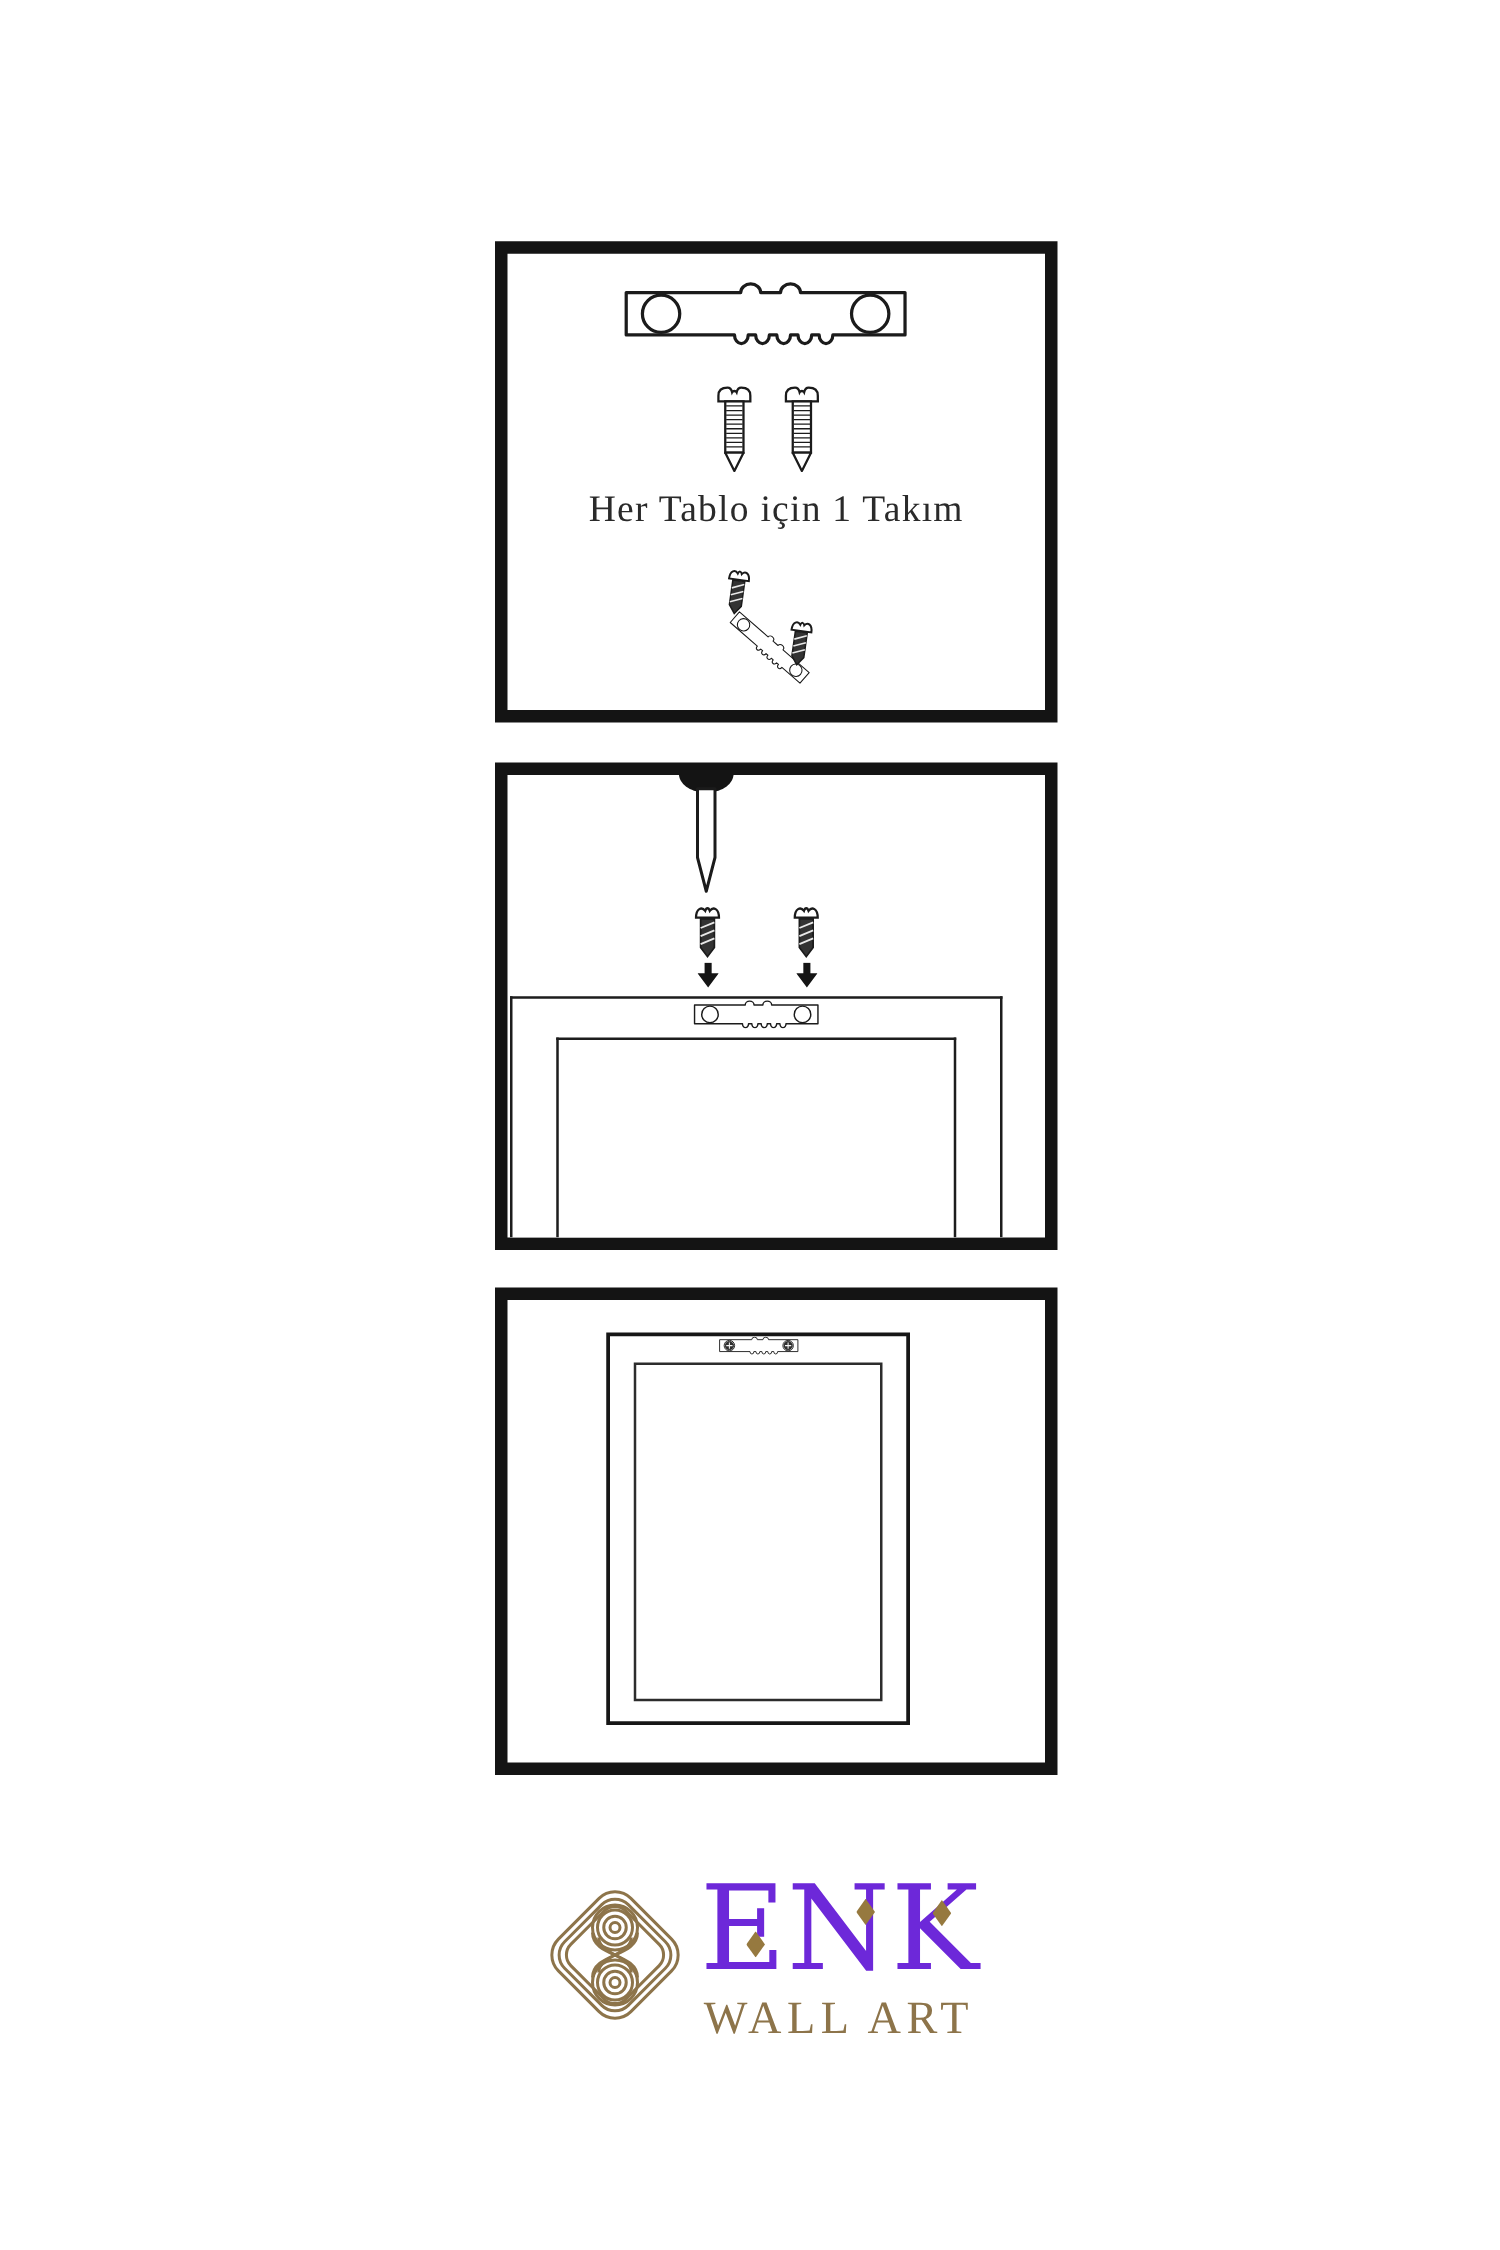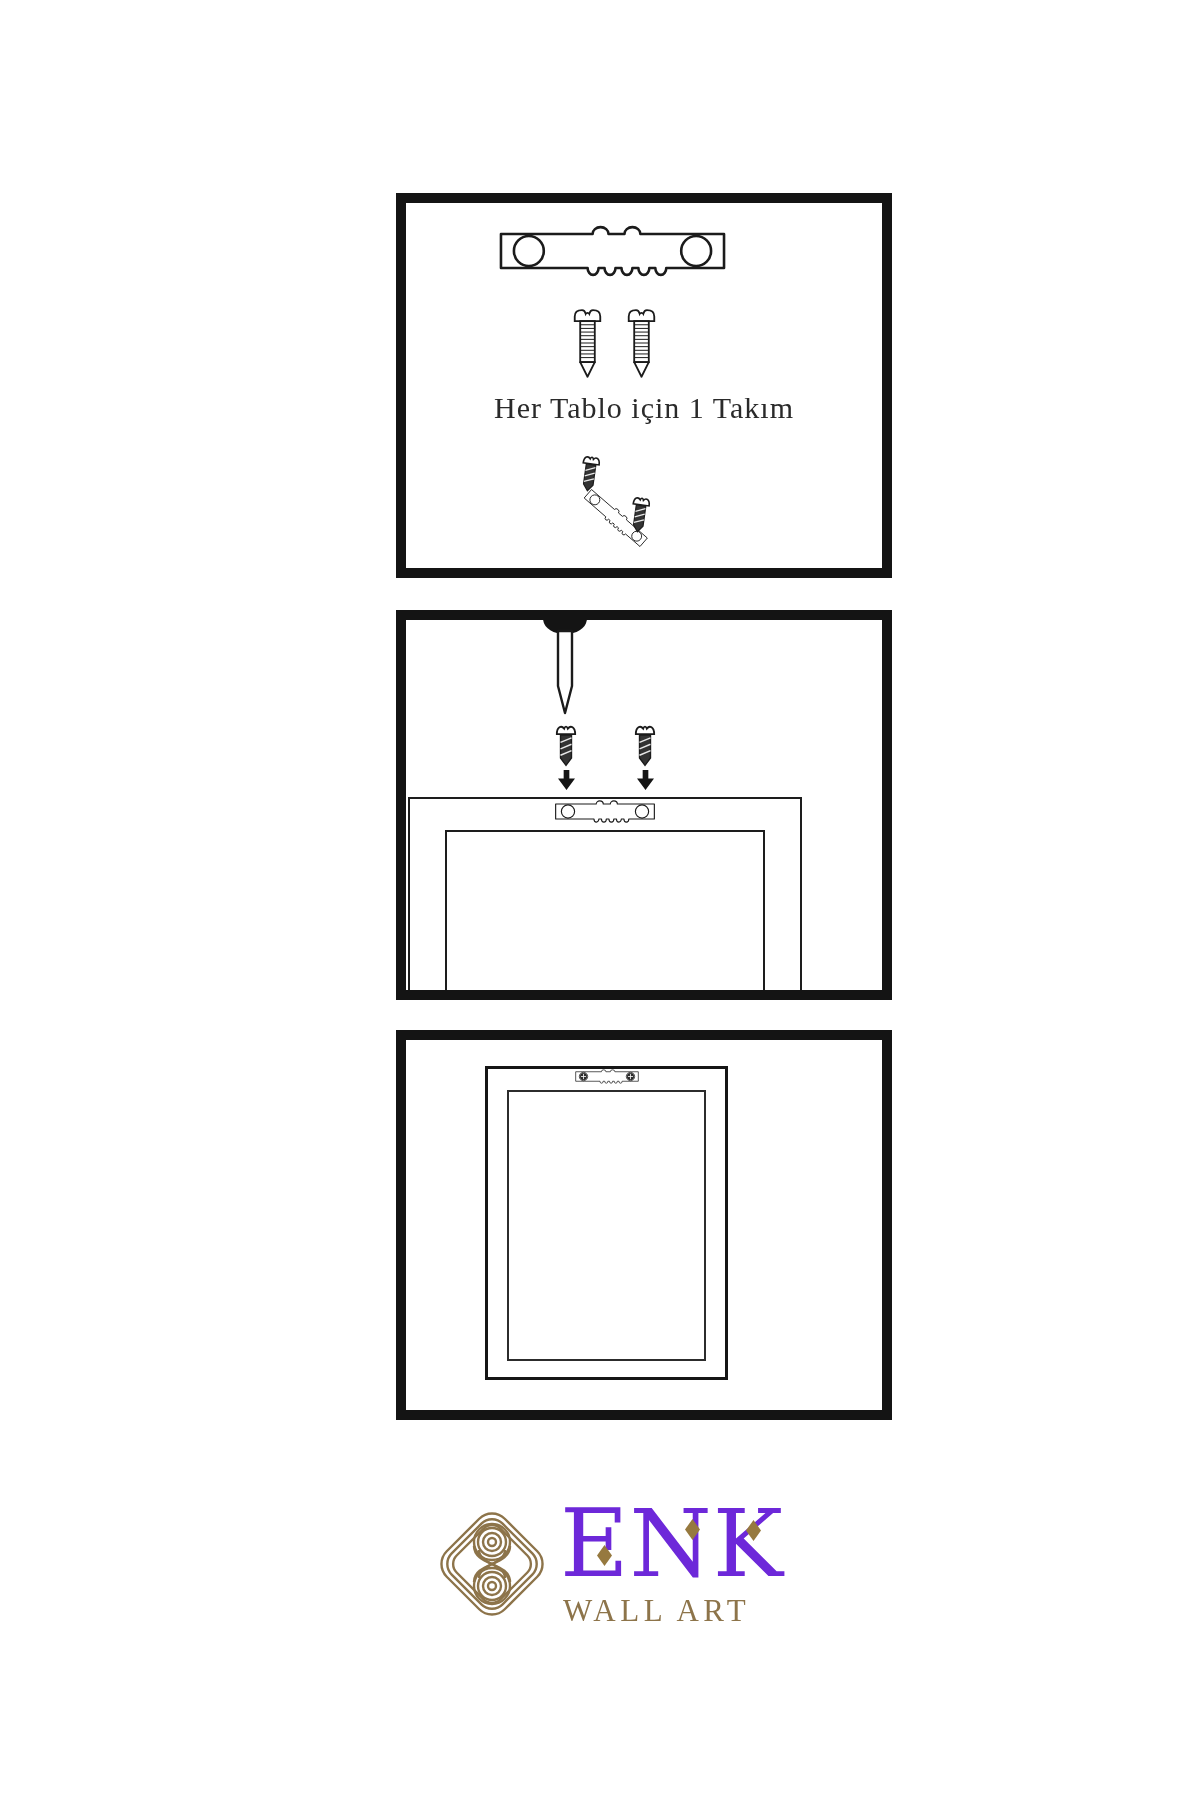--- a/index.html
+++ b/index.html
@@ -3,21 +3,21 @@
 <meta charset="utf-8">
 <style>
   * { margin:0; padding:0; box-sizing:border-box; }
   html,body { background:#ffffff; }
   .page {
     position:relative; width:1200px; height:1800px;
     background:#ffffff; overflow:hidden;
     font-family:"Liberation Serif", serif;
   }
   .panel {
-    position:absolute; left:396px; width:496px;
+    position:absolute; left:396px; width:450px;
     border:10px solid #141414; background:#ffffff; overflow:hidden;
   }
   #panel-step-1 { top:193px;  height:385px; }
   #panel-step-2 { top:610px;  height:390px; }
   #panel-step-3 { top:1030px; height:390px; }
   .abs { position:absolute; }
   .caption {
     position:absolute; left:0; right:0; top:188px;
     text-align:center; font-size:30px; letter-spacing:1px;
     color:#2a2a2a; font-family:"Liberation Serif", serif;
@@ -26,21 +26,21 @@
   .no-bottom { border-bottom:none; }
   .frame-outer { position:absolute; border:3px solid #161616; background:#ffffff; }
   .frame-inner { position:absolute; border:2px solid #2c2c2c; background:#ffffff; }
   .brand-word {
     position:absolute; left:560px; top:1497px;
     font-family:"DejaVu Serif", serif; font-size:94px; line-height:1;
     color:#6d28d9; letter-spacing:1px; font-weight:500;
   }
   .brand-sub {
     position:absolute; left:563px; top:1593px;
-    font-family:"Liberation Serif", serif; font-size:31px;
+    font-family:"Liberation Serif", serif; font-size:37px;
     color:#8d744a; letter-spacing:4.5px; font-weight:500;
   }
   .diamond {
     position:absolute; width:15px; height:21px; background:#96793f;
     clip-path:polygon(50% 0, 100% 50%, 50% 100%, 0 50%);
   }
   #brand-diamond-1 { left:597px; top:1545px; }
   #brand-diamond-2 { left:685px; top:1519px; }
   #brand-diamond-3 { left:746px; top:1520px; }
 </style>

